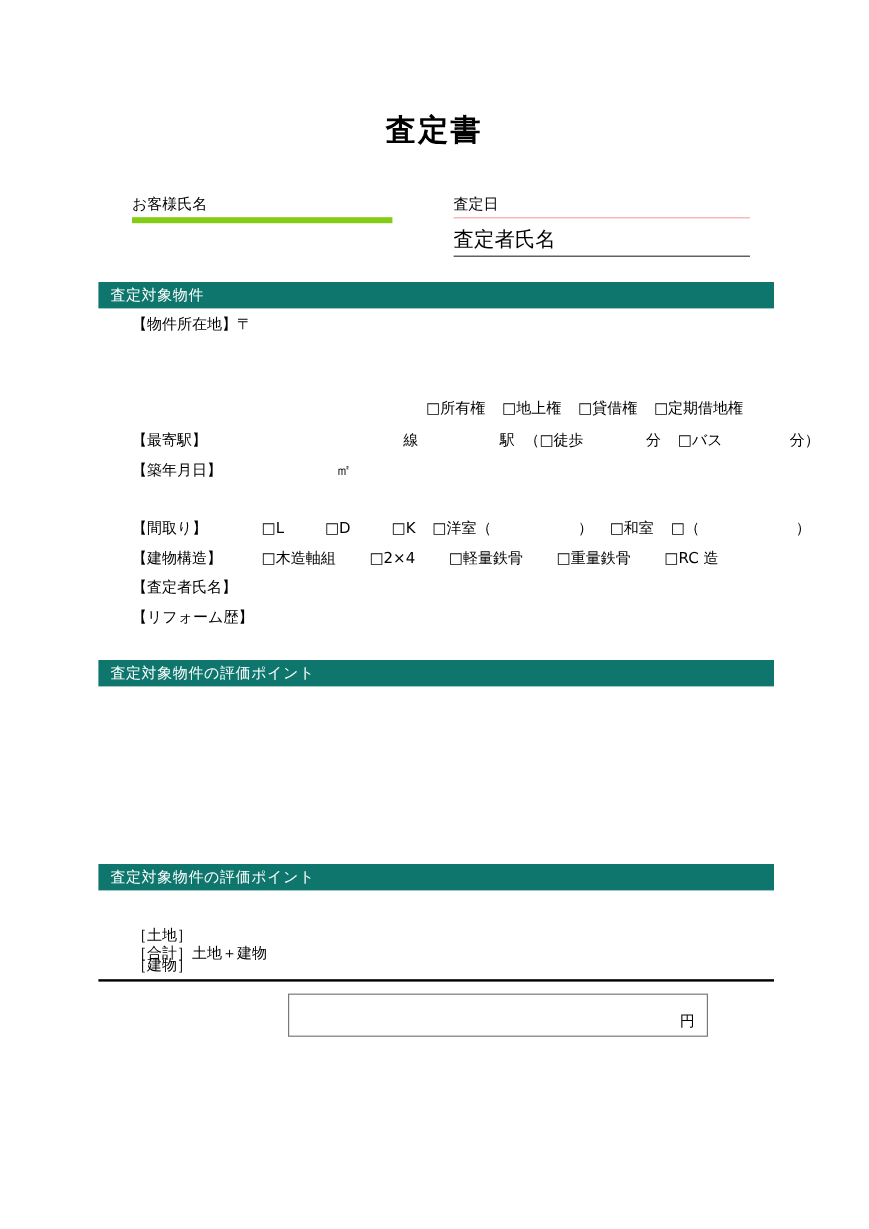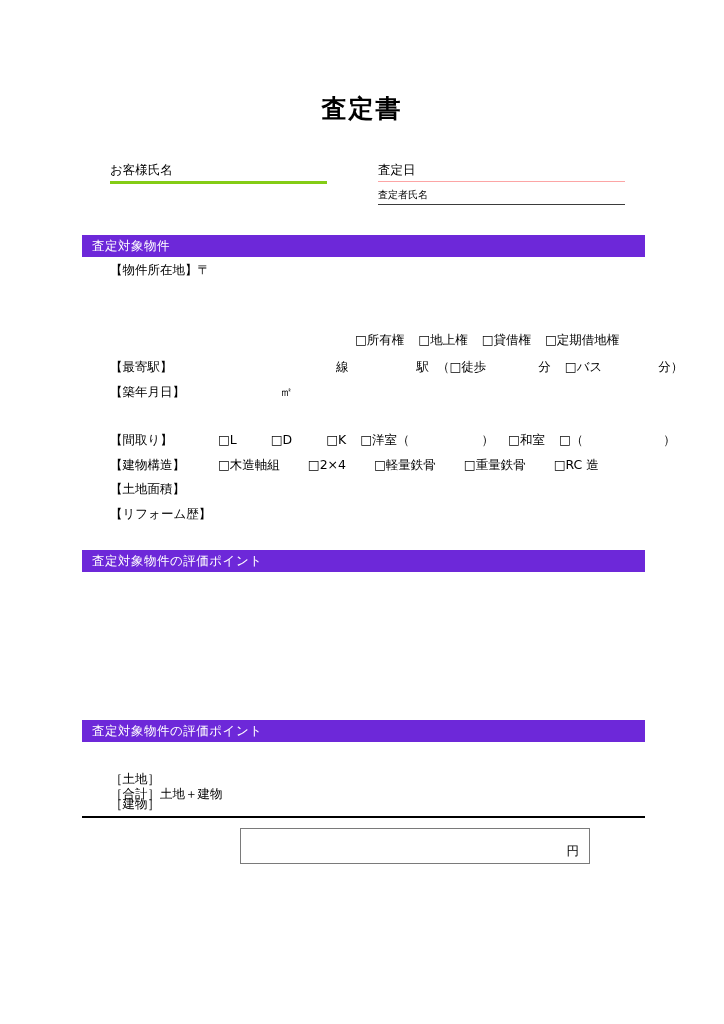--- a/index.html
+++ b/index.html
@@ -32,50 +32,50 @@
     font-weight: 700;
     letter-spacing: 2px;
   }
 
   
   .hdr-left {
     position: absolute;
     left: 110px;
     top: 162px;
     width: 217px;
-    border-bottom: 3px solid #84cc16;
+    border-bottom: 5px solid #84cc16;
     padding-bottom: 2px;
     font-size: 12.5px;
   }
   .hdr-right-1 {
     position: absolute;
     left: 378px;
     top: 162px;
     width: 247px;
     border-bottom: 1px solid #fca5a5;
     padding-bottom: 2px;
     font-size: 12.5px;
   }
   .hdr-right-2 {
     position: absolute;
     left: 378px;
     top: 188px;
     width: 247px;
     border-bottom: 1px solid #3b3b3b;
     padding-bottom: 2px;
-    font-size: 10px;
+    font-size: 17px;
   }
 
   
   .banner {
     position: absolute;
     left: 82px;
     width: 563px;
     height: 22px;
-    background: #6d28d9;
+    background: #0f766e;
     color: #ffffff;
     font-size: 12.5px;
     line-height: 22px;
     padding-left: 10px;
     box-sizing: border-box;
     letter-spacing: 0.5px;
   }
   .banner-1 { top: 235px; }
   .banner-2 { top: 550px; }
   .banner-3 { top: 720px; }
@@ -197,21 +197,21 @@
 
   <div class="row r-plan">
     <span class="label lbl-w">【間取り】</span><span><span>□</span><span>L</span></span><span class="plan-gap"></span><span><span>□</span><span>D</span></span><span class="plan-gap"></span><span><span>□</span><span>K</span></span><span class="gap-sm"></span><span><span>□</span><span>洋室</span></span><span>（</span><span class="plan-paren"></span><span>）</span><span class="gap-sm"></span><span><span>□</span><span>和室</span></span><span class="gap-sm"></span><span><span>□</span></span><span>（</span><span class="plan-paren2"></span><span>）</span>
   </div>
 
   <div class="row r-struct">
     <span class="label lbl-w">【建物構造】</span><span><span>□</span><span>木造軸組</span></span><span class="struct-gap"></span><span><span>□</span><span>2×4</span></span><span class="struct-gap"></span><span><span>□</span><span>軽量鉄骨</span></span><span class="struct-gap"></span><span><span>□</span><span>重量鉄骨</span></span><span class="struct-gap"></span><span><span>□</span><span>RC 造</span></span>
   </div>
 
   <div class="row r-year">
-    <span class="label lbl-w">【土地面積】</span><span></span>
+    <span class="label lbl-w">【査定者氏名】</span><span></span>
   </div>
 
   <div class="row r-reform">
     <span class="label lbl-w">【リフォーム歴】</span><span></span>
   </div>
 
   <div class="banner banner-2">査定対象物件の評価ポイント</div>
 
   <div class="banner banner-3">査定対象物件の評価ポイント</div>
 

